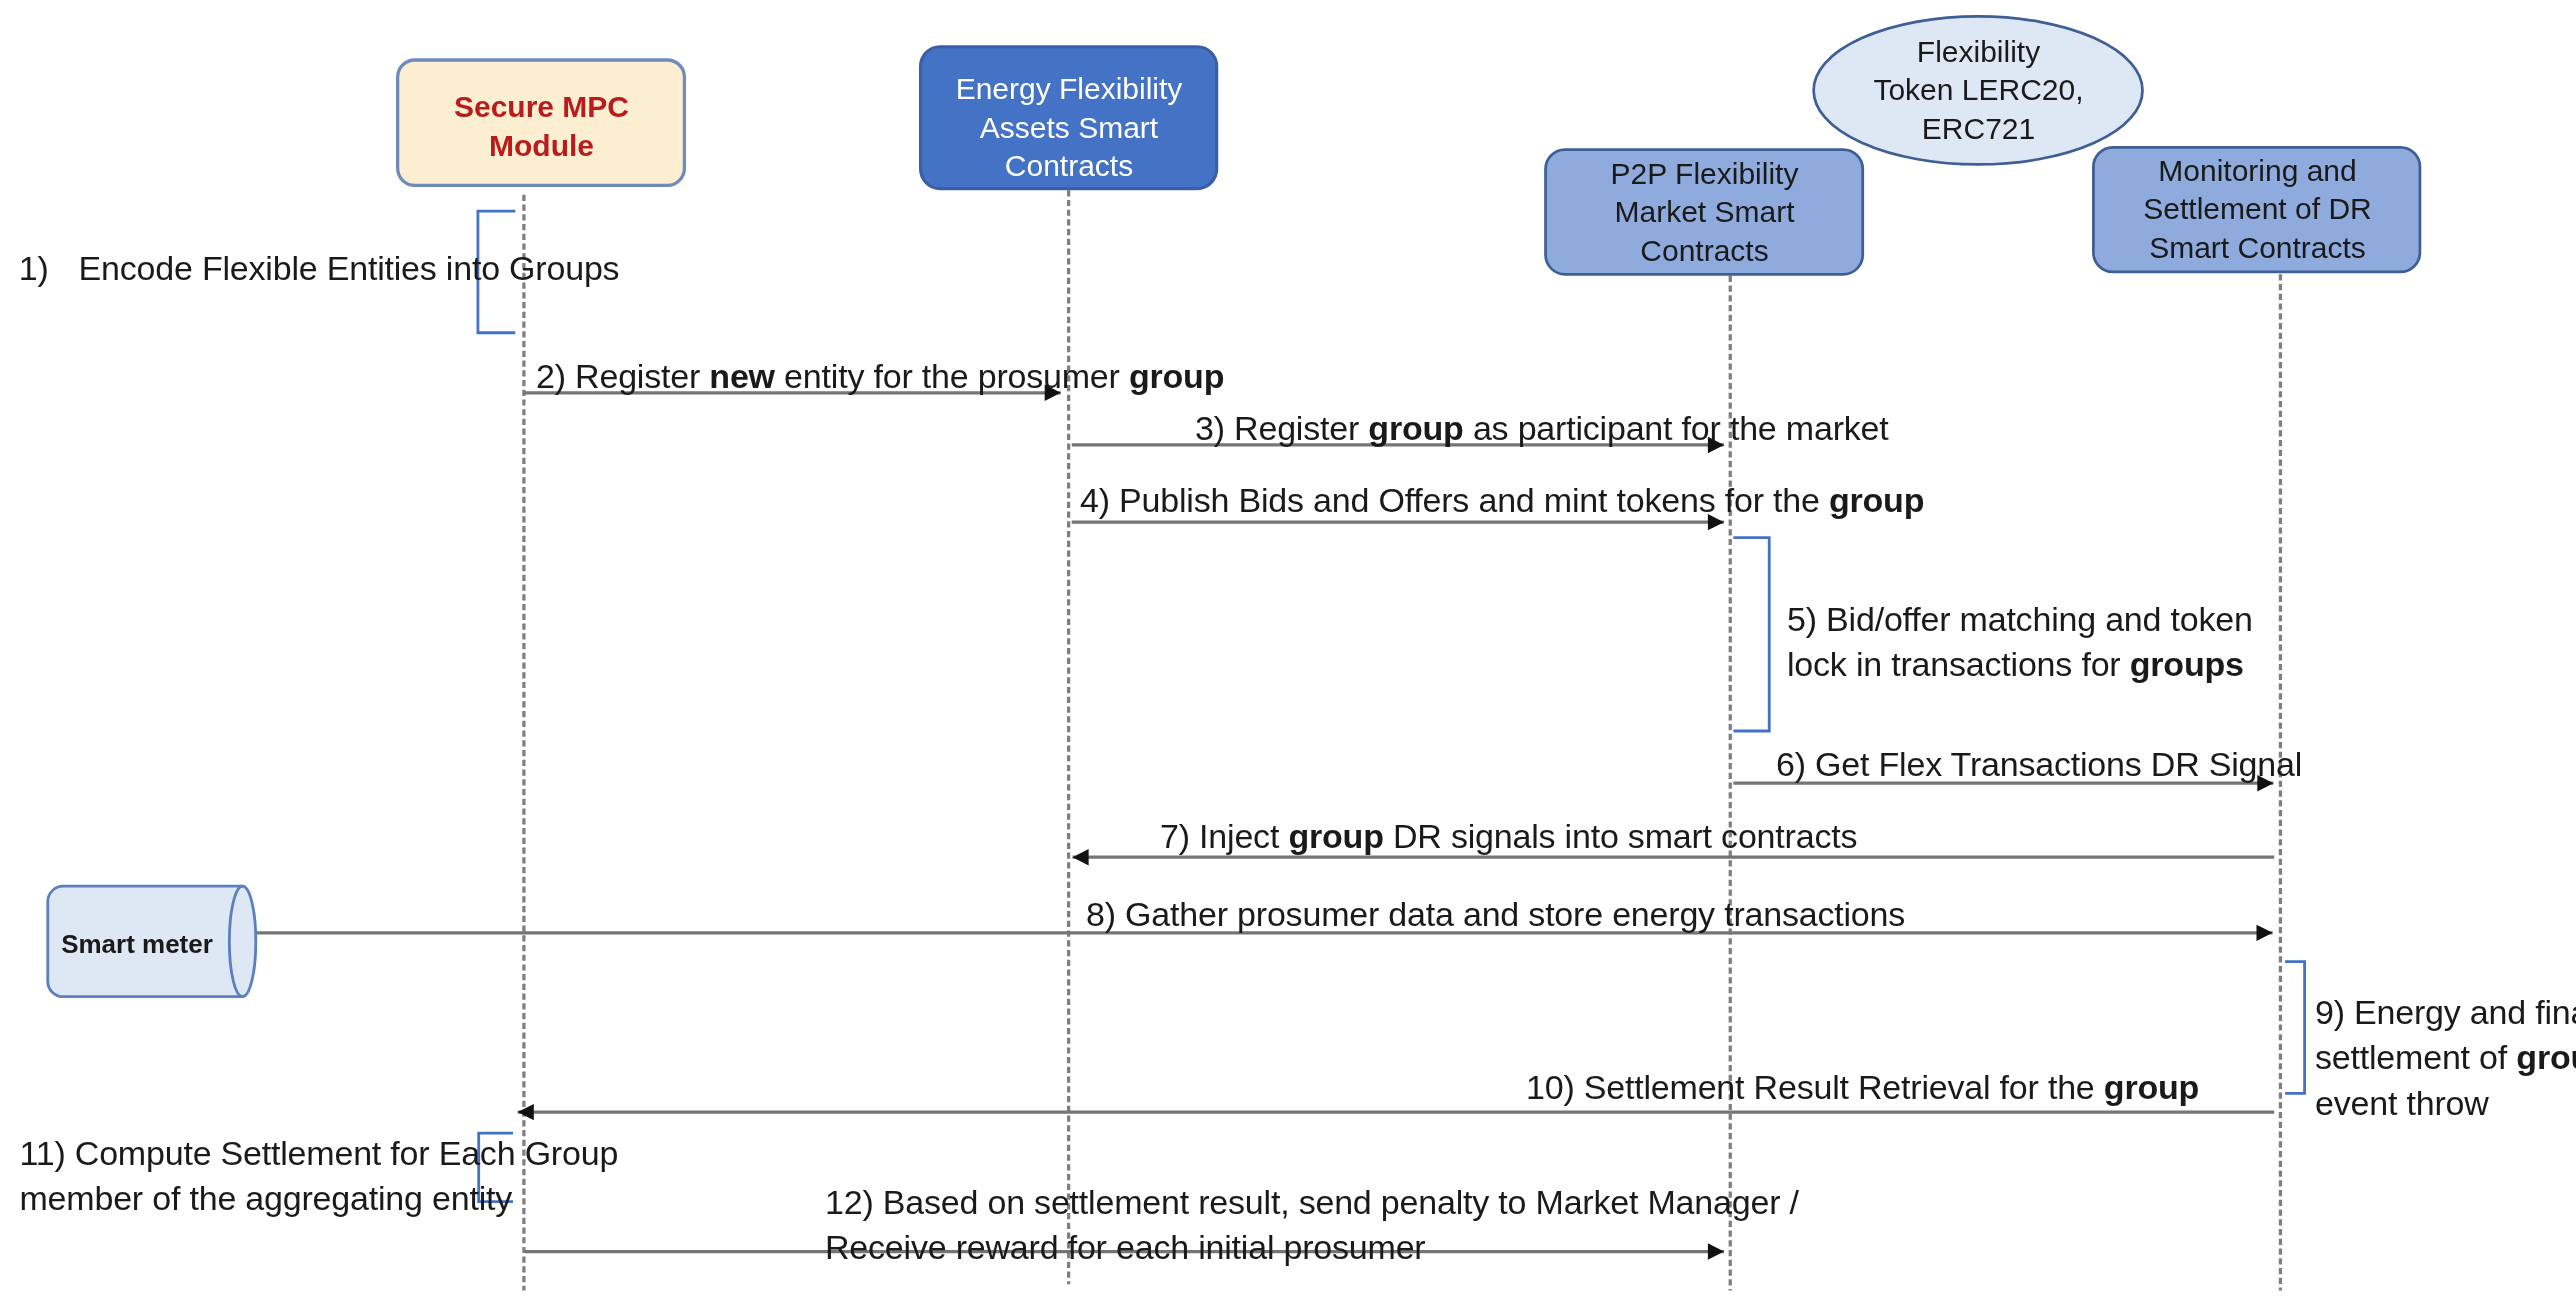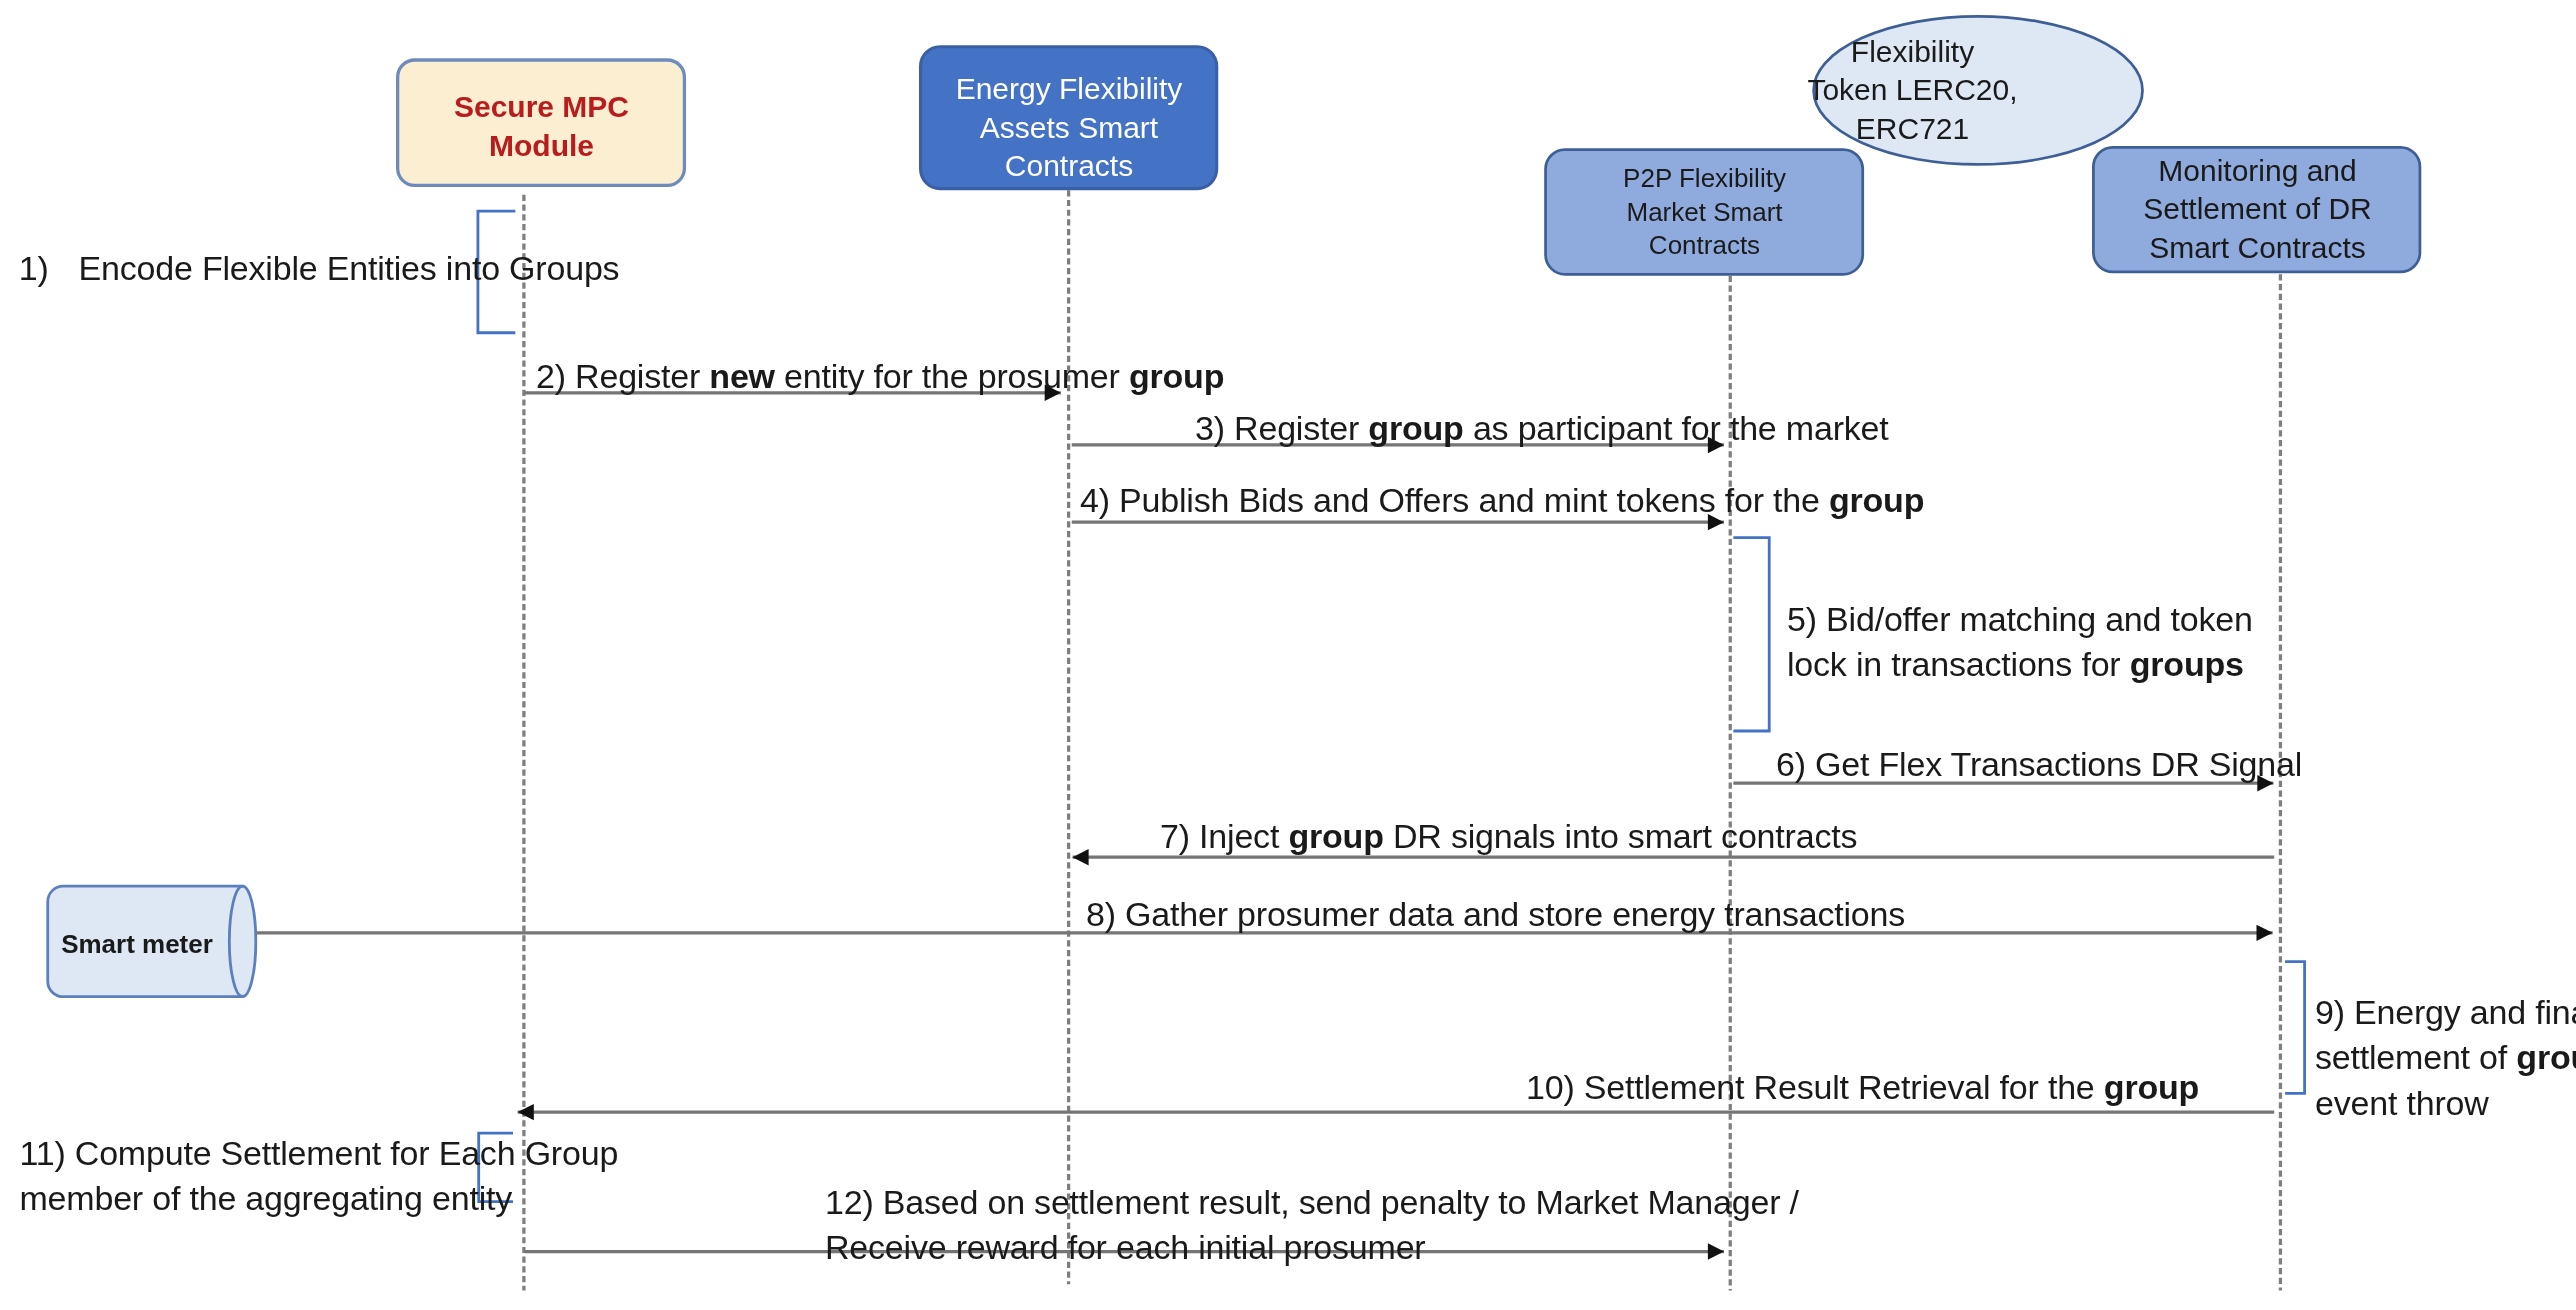--- a/index.html
+++ b/index.html
@@ -59,31 +59,31 @@
   <div id="nodes">
       <div class="node" style="left:398px;top:64px;width:287px;height:125px;color:#b91c1c;font-size:30px;font-weight:bold">
         <span class="node-label">Secure MPC
 Module</span>
       </div>
       <div class="node" style="left:921px;top:47px;width:296px;height:162px;color:#FFFFFF;font-size:30px;font-weight:normal">
         <span class="node-label">Energy Flexibility
 Assets Smart
 Contracts</span>
       </div>
-      <div class="node" style="left:1546px;top:150px;width:317px;height:125px;color:#1A1A1A;font-size:26px;font-weight:normal">
+      <div class="node" style="left:1546px;top:150px;width:317px;height:125px;color:#1A1A1A;font-size:30px;font-weight:normal">
         <span class="node-label">P2P Flexibility
 Market Smart
 Contracts</span>
       </div>
       <div class="node" style="left:2094px;top:147px;width:327px;height:125px;color:#1A1A1A;font-size:30px;font-weight:normal">
         <span class="node-label">Monitoring and
 Settlement of DR
 Smart Contracts</span>
       </div>
-      <div class="node" style="left:1748px;top:16.4px;width:329px;height:148px;color:#1A1A1A;font-size:30px;font-weight:normal">
+      <div class="node" style="left:1814px;top:16.4px;width:329px;height:148px;color:#1A1A1A;font-size:30px;font-weight:normal">
         <span class="node-label">Flexibility
 Token LERC20,
 ERC721</span>
       </div>
       <div class="node" style="left:48px;top:889px;width:178px;height:111px;color:#1A1A1A;font-size:26px;font-weight:bold">
         <span class="node-label">Smart meter</span>
       </div>
     </div>
   <div id="labels">
       <div class="msglabel" style="left:18.7px;top:246px"><span class="num">1)</span><span class="gap" style="display:inline-block;width:30px"></span><span>Encode Flexible Entities into Groups</span></div>

